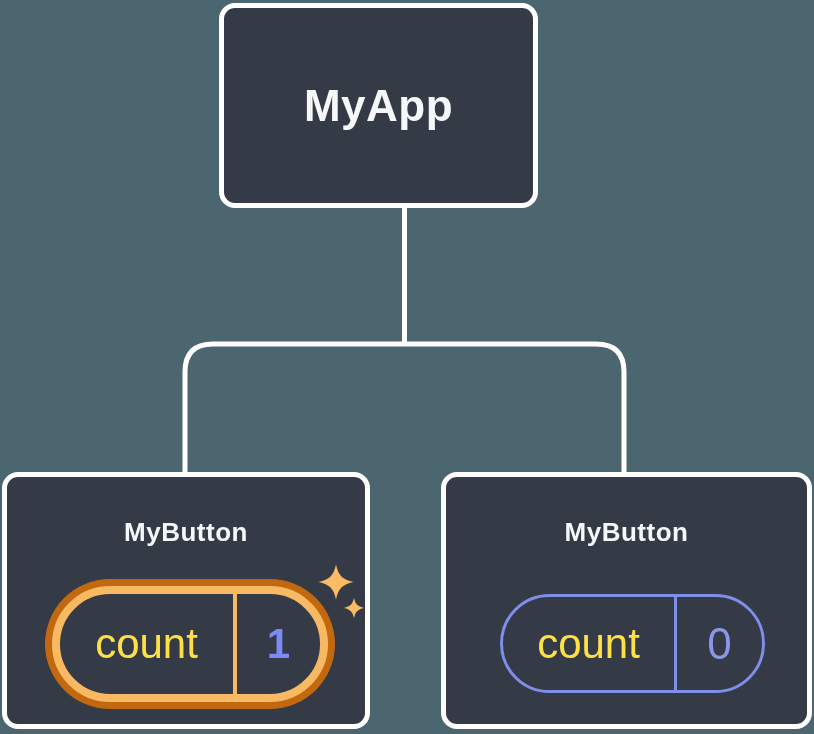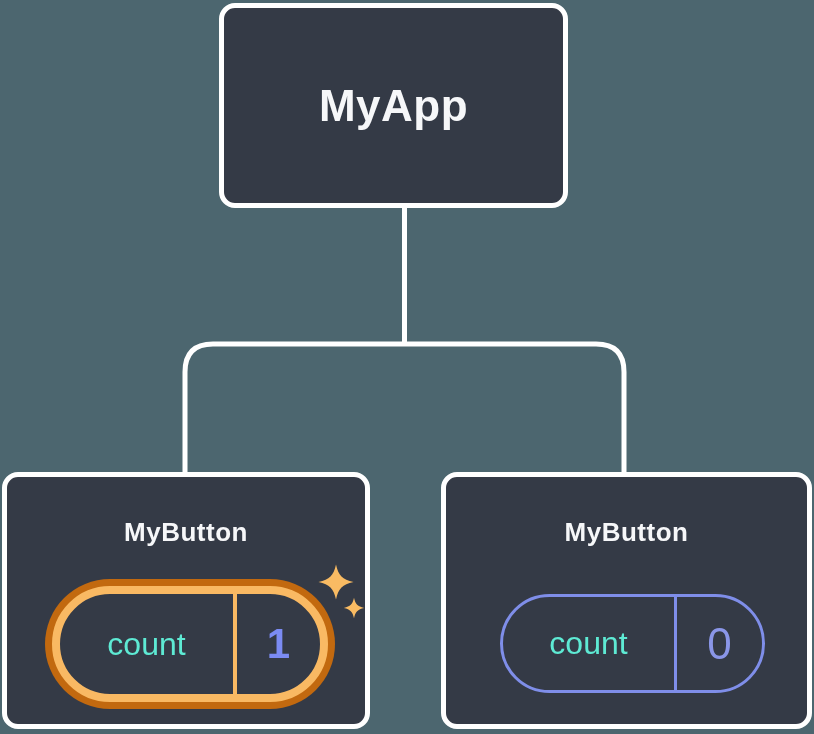--- a/index.html
+++ b/index.html
@@ -14,21 +14,21 @@
     background: #4C666F;
     overflow: hidden;
   }
   .node {
     position: absolute;
     background: #343A46;
     border: 5px solid #FFFFFF;
     border-radius: 16px;
     box-sizing: border-box;
   }
-  .node-root { left: 219px; top: 3px; width: 349px; height: 205px; }
+  .node-root { left: 219px; top: 3px; width: 319px; height: 205px; }
   .node-child-left  { left: 2px;   top: 472px; width: 368px; height: 257px; }
   .node-child-right { left: 441px; top: 472px; width: 371px; height: 257px; }
 
   .node-label {
     position: absolute;
     left: 0; right: 0;
     text-align: center;
     color: #F6F7F9;
     font-weight: 600;
     letter-spacing: 0.5px;
@@ -77,21 +77,21 @@
     box-sizing: border-box;
     background: #343A46;
     display: flex;
     align-items: stretch;
     overflow: hidden;
   }
   .pill-highlight-inner .seg-name  { flex: 1; display: flex; align-items: center; justify-content: center; }
   .pill-highlight-inner .divider   { width: 4px; background: #F9B963; }
   .pill-highlight-inner .seg-value { width: 83px; display: flex; align-items: center; justify-content: center; }
 
-  .state-name  { color: #5eead4; font-size: 32px; }
+  .state-name  { color: #fde047; font-size: 42px; }
   .state-value-hot  { color: #7B8BF3; font-size: 42px; font-weight: 700; }
   .state-value-cold { color: #8A96E8; font-size: 44px; }
 
   .overlay {
     position: absolute;
     left: 0; top: 0;
     pointer-events: none;
   }
 </style>
 </head>

